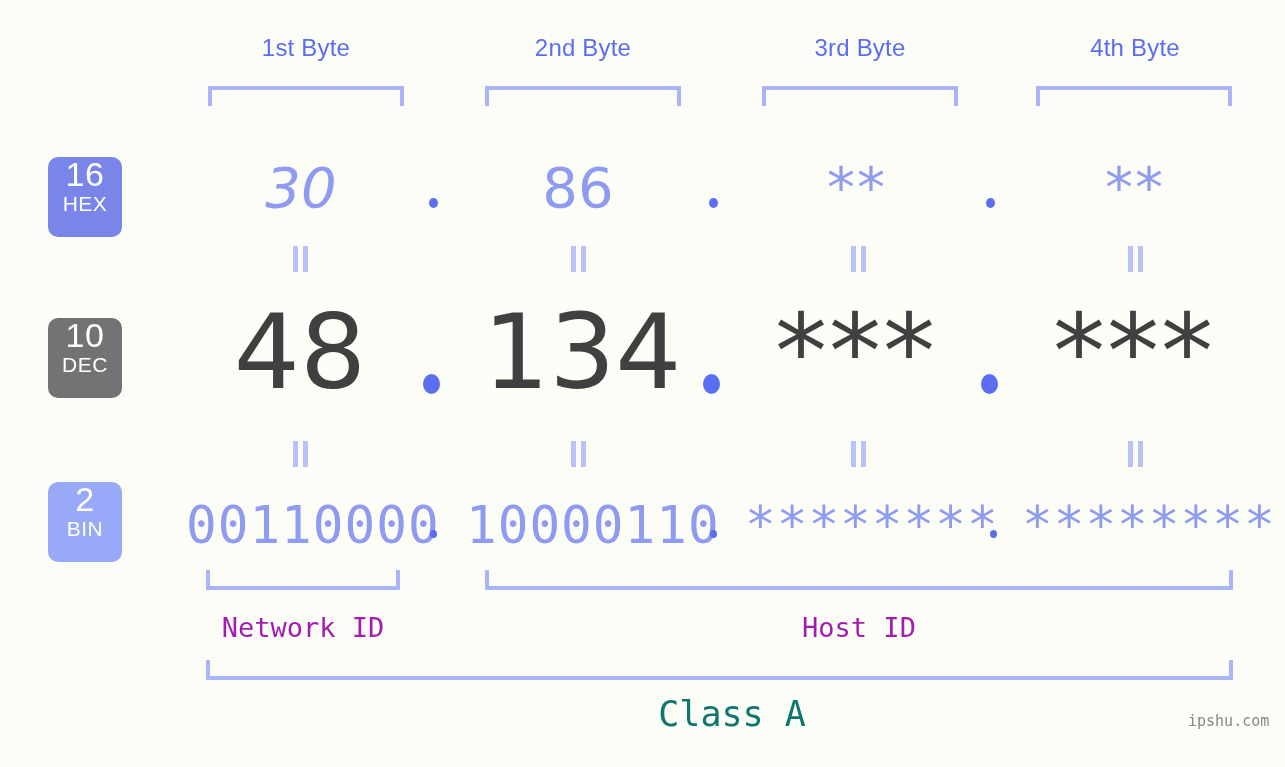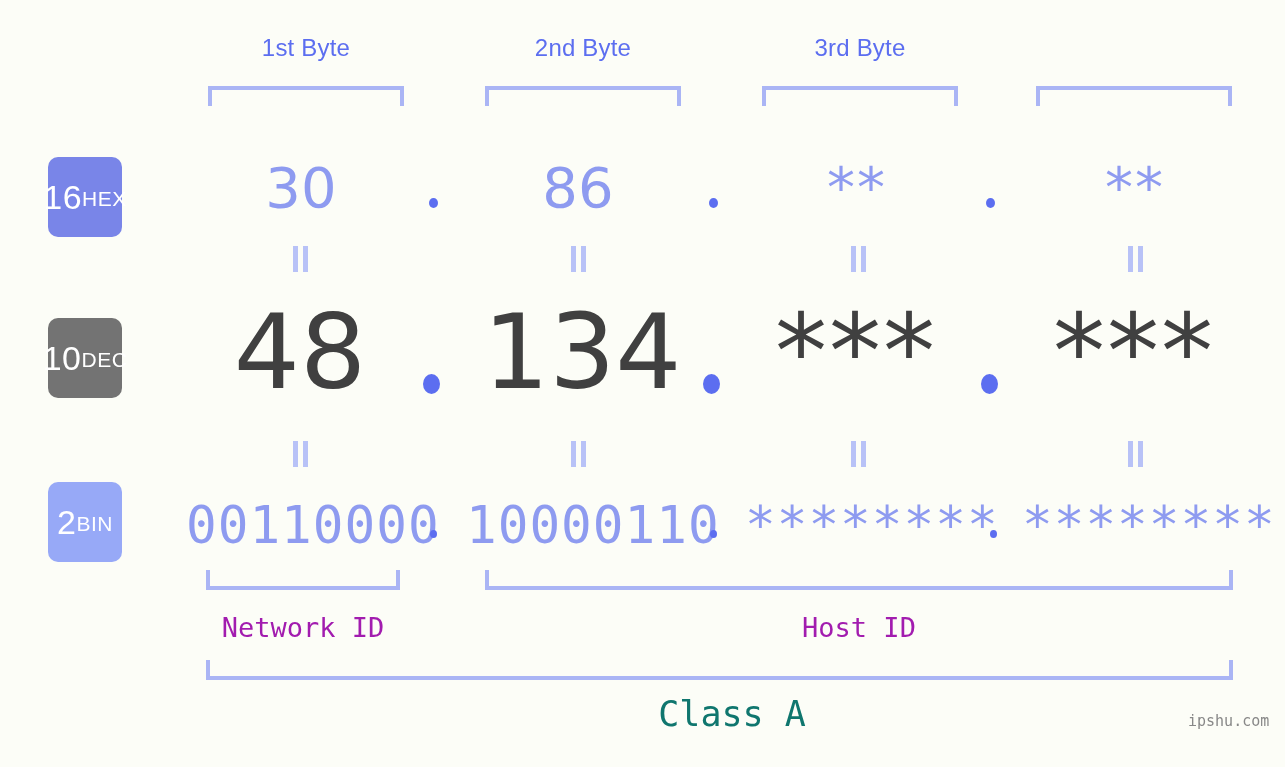--- a/index.html
+++ b/index.html
@@ -54,23 +54,22 @@
   }
 
   
   .badge {
     position: absolute;
     width: 74px;
     height: 80px;
     border-radius: 10px;
     color: #ffffff;
     display: flex;
-    flex-direction: row;
+    flex-direction: column;
     align-items: center;
-    justify-content: center;
     line-height: 1;
     box-sizing: border-box;
   }
   .badge .badge-num {
     font-size: 34px;
     font-weight: 400;
     letter-spacing: 0.5px;
   }
   .badge .badge-name {
     font-size: 21px;
@@ -180,28 +179,29 @@
 
   <div class="byte-label" style="left:206px; top:36px; width:200px;">1st Byte</div>
   <div class="top-bracket" style="left:208px; top:86px; width:196px;"></div>
 
   <div class="byte-label" style="left:483px; top:36px; width:200px;">2nd Byte</div>
   <div class="top-bracket" style="left:485px; top:86px; width:196px;"></div>
 
   <div class="byte-label" style="left:760px; top:36px; width:200px;">3rd Byte</div>
   <div class="top-bracket" style="left:762px; top:86px; width:196px;"></div>
 
+  <div class="byte-label" style="left:1035px; top:36px; width:200px;">4th Byte</div>
   <div class="top-bracket" style="left:1036px; top:86px; width:196px;"></div>
 
   <div class="badge badge-hex" style="left:48px; top:157px;">
     <span class="badge-num">16</span>
     <span class="badge-name">HEX</span>
   </div>
 
-  <div class="val hex-val" style="left:206px; top:160px; width:190px;">30</div>
+  <div class="val hex-val" style="left:206px; top:160px; width:190px;font-style:italic;">30</div>
   <div class="dot dot-hex" style="left:429px; top:198px;"></div>
 
   <div class="val hex-val" style="left:483px; top:160px; width:190px;">86</div>
   <div class="dot dot-hex" style="left:709px; top:198px;"></div>
 
   <div class="val hex-val masked" style="left:762px; top:160px; width:190px;">**</div>
   <div class="dot dot-hex" style="left:986px; top:198px;"></div>
 
   <div class="val hex-val masked" style="left:1040px; top:160px; width:190px;">**</div>
 

